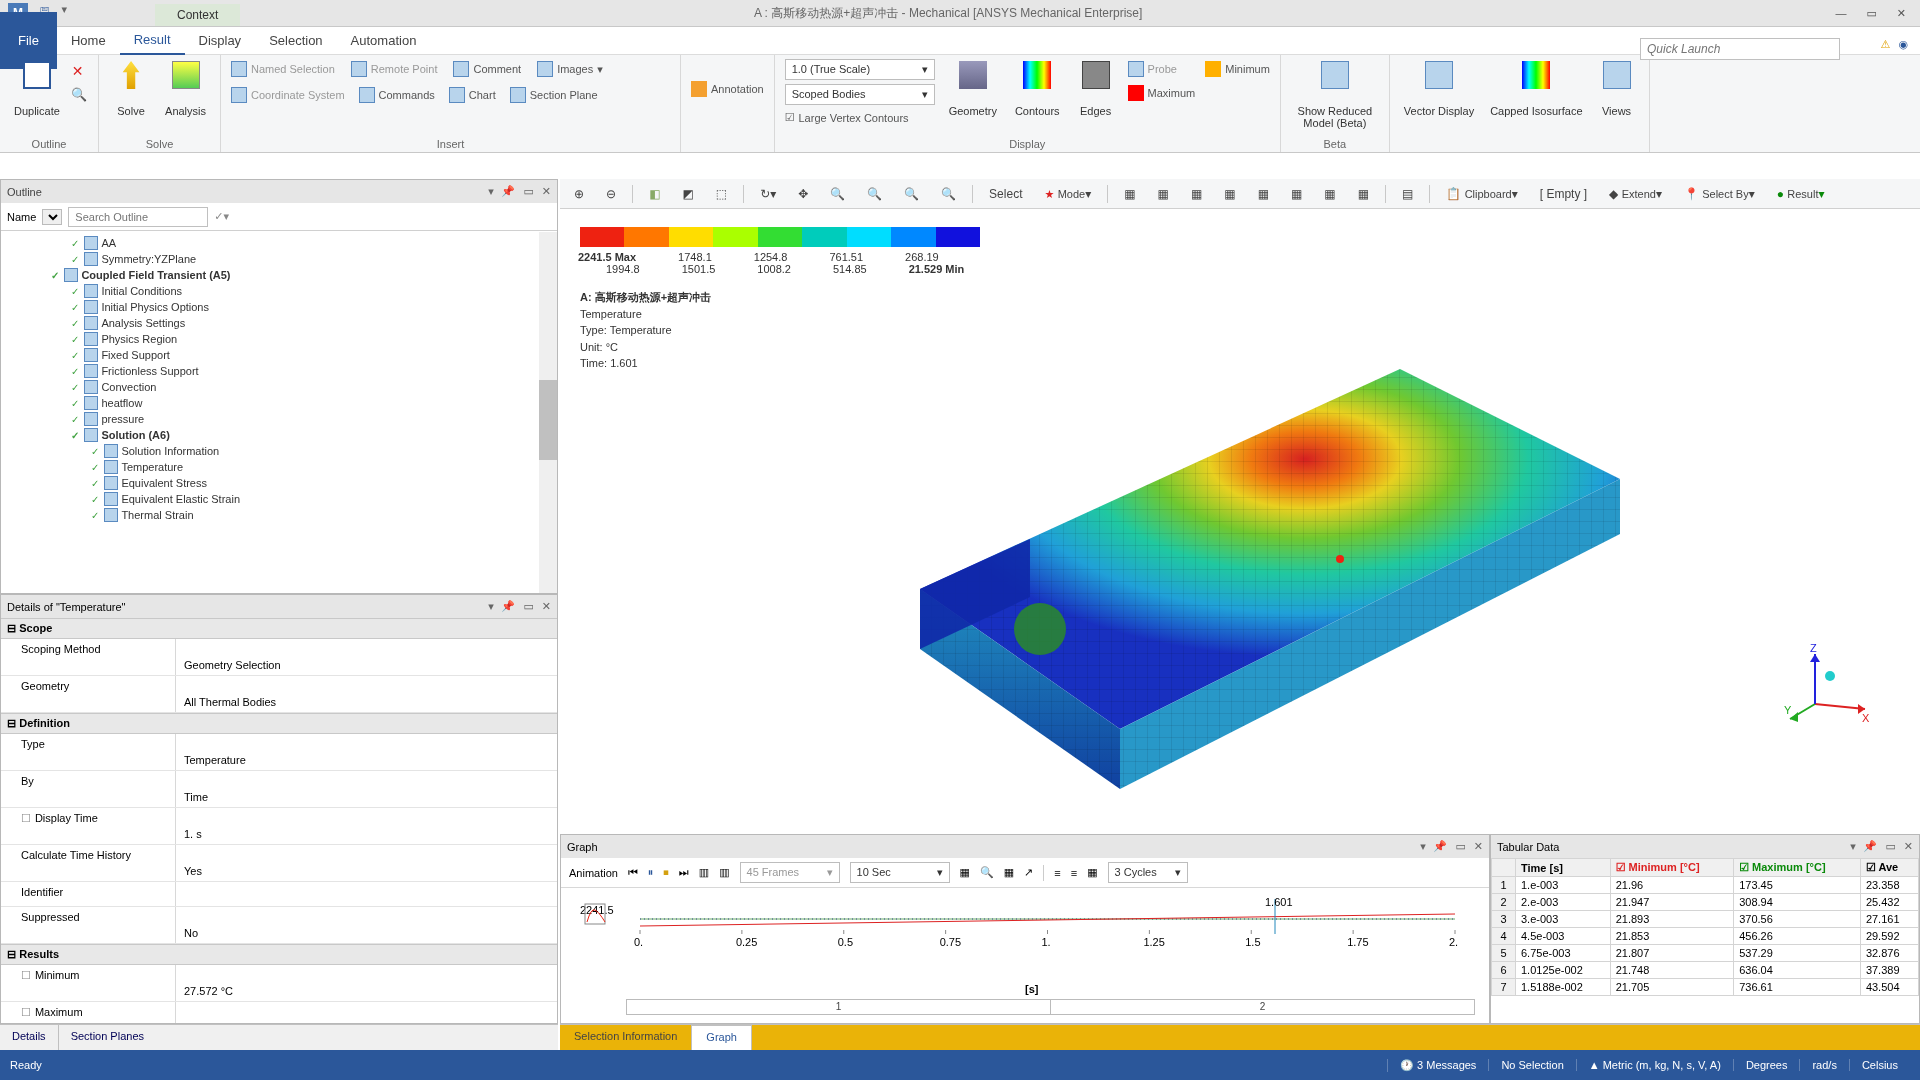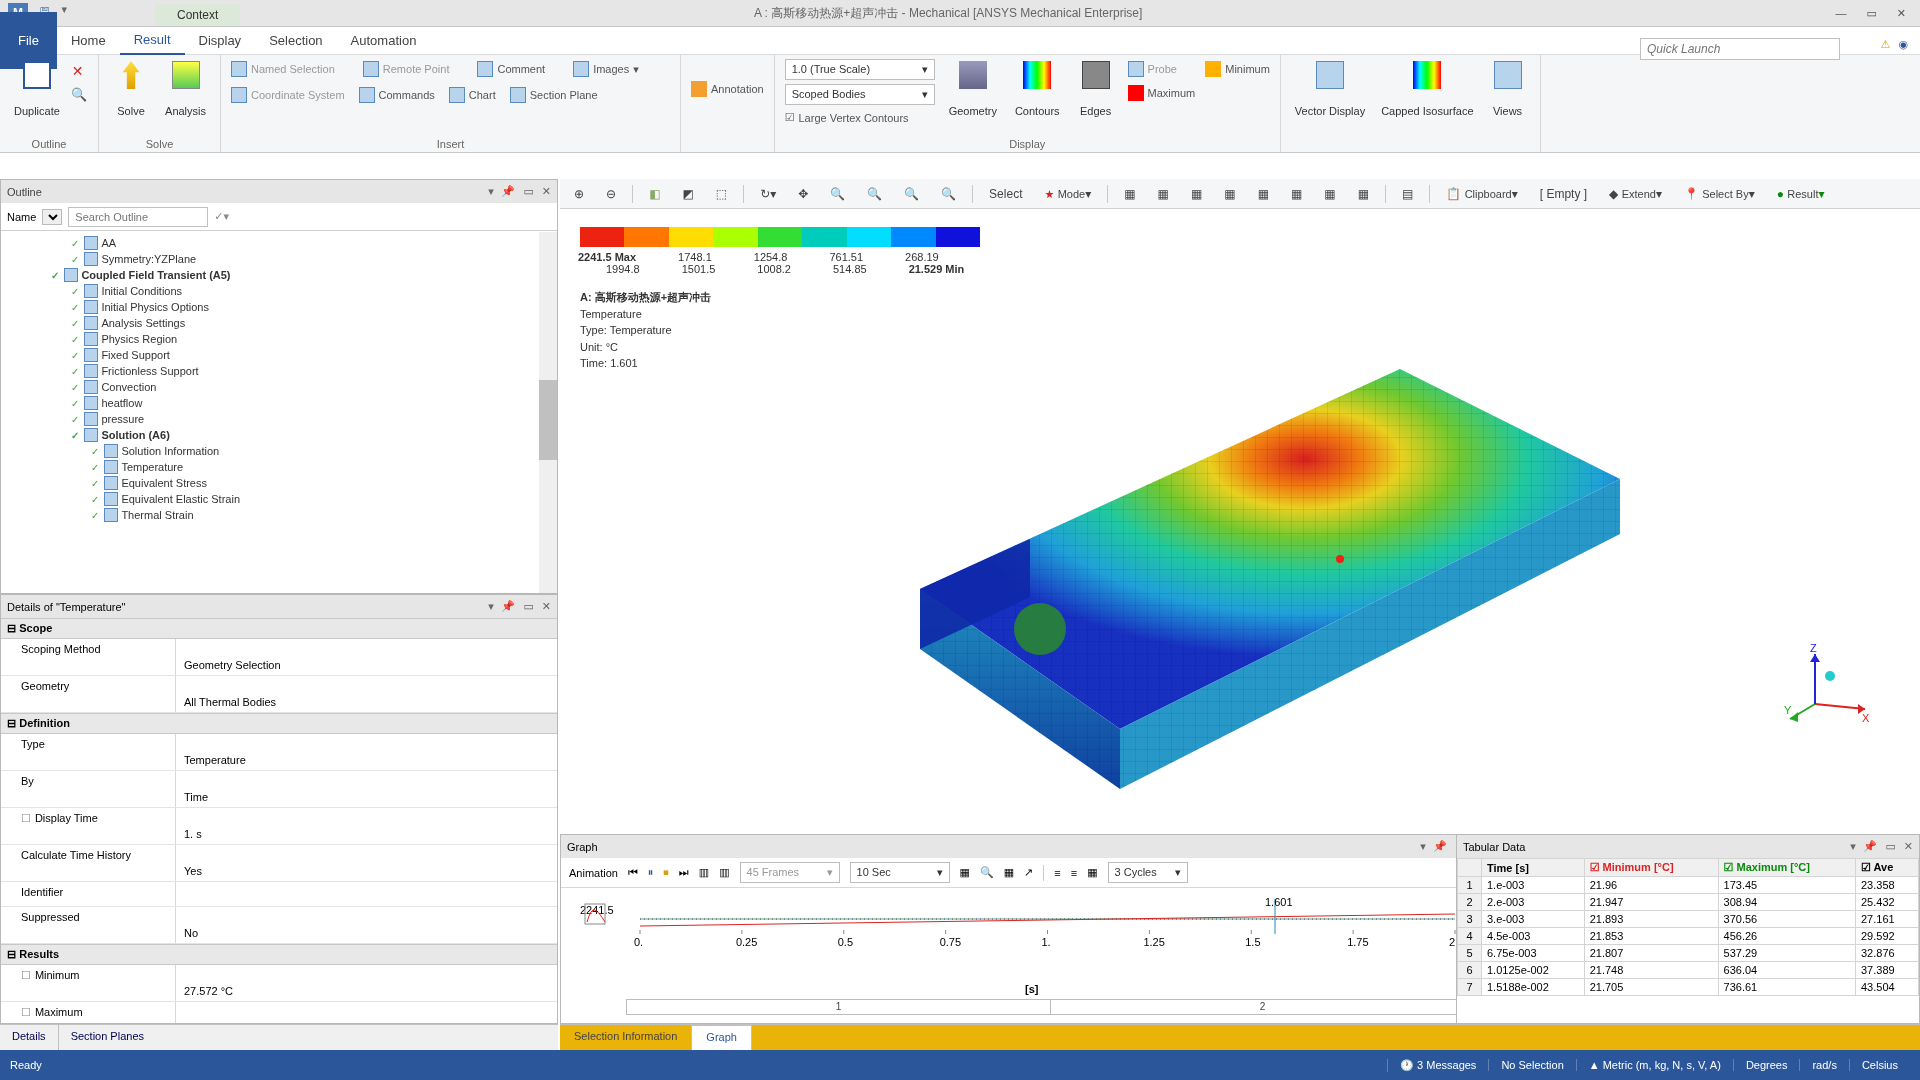--- a/index.html
+++ b/index.html
@@ -83,21 +83,21 @@
 .graph-panel { position:absolute; left:560px; top:834px; width:930px; height:190px; border:1px solid #b8b8b8; background:#fff; display:flex; flex-direction:column; }
 .graph-panel .pane-hdr { height:23px; background:#e6e6e6; display:flex; justify-content:space-between; padding:0 6px; align-items:center; font-size:12px; }
 .graph-toolbar { height:30px; border-bottom:1px solid #d8d8d8; display:flex; align-items:center; gap:10px; padding:0 8px; }
 .graph-toolbar .dd-box { min-width:100px; }
 .graph-body { flex:1; position:relative; padding:6px 14px; }
 .graph-slider { position:absolute; left:65px; right:14px; bottom:8px; height:16px; border:1px solid #bbb; display:flex; }
 .graph-slider .half { flex:1; text-align:center; font-size:10px; padding-top:1px; color:#444; border-right:1px solid #bbb; }
 .axis-label { position:absolute; left:50%; bottom:28px; font-weight:bold; }
 
 
-.tabular-panel { position:absolute; left:1456px; top:834px; right:0; height:190px; border:1px solid #b8b8b8; background:#fff; display:flex; flex-direction:column; }
+.tabular-panel { position:absolute; left:1490px; top:834px; right:0; height:190px; border:1px solid #b8b8b8; background:#fff; display:flex; flex-direction:column; }
 .tabular-panel .pane-hdr { height:23px; background:#e6e6e6; display:flex; justify-content:space-between; padding:0 6px; align-items:center; font-size:12px; }
 .tabular-panel table { border-collapse:collapse; width:100%; font-size:11px; }
 .tabular-panel th, .tabular-panel td { border:1px solid #d4d4d4; padding:2px 5px; text-align:left; white-space:nowrap; }
 .tabular-panel th { background:#f0f0f0; }
 .tabular-panel th.min { color:#d22; } .tabular-panel th.max { color:#0a8a0a; }
 .tabular-panel .rownum { background:#f0f0f0; text-align:center; width:24px; }
 
 
 .bottom-right-tabs { position:absolute; left:560px; top:1024px; right:0; height:44px; background:#eab308; display:flex; border-top:1px solid #c0c0c0; }
 .bottom-right-tabs .bt { padding:5px 14px; color:#444; }
@@ -176,21 +176,21 @@
       <div class="big-btn">
         <span class="ico ico-rect"></span>
         <span class="txt">Analysis</span>
       </div>
     </div>
     <div class="label">Solve</div>
   </div>
 
   <div class="group" style="flex:0 0 460px">
     <div class="row" style="flex-direction:column;gap:6px">
-      <div style="display:flex;gap:28px">
+      <div style="display:flex;gap:16px">
         <span class="sm-btn iso-label">
             <span class="ico ico-simple"></span>
             <span>Named Selection</span>
           </span>
         <span class="sm-btn iso-label">
             <span class="ico ico-simple"></span>
             <span>Remote Point</span>
           </span>
         <span class="sm-btn">
             <span class="ico ico-simple"></span>
@@ -269,20 +269,27 @@
       <div style="display:flex;flex-direction:column;gap:4px">
         <span class="sm-btn">
             <span class="ico" style="background:#ffb000"></span>
             <span>Minimum</span>
           </span>
       </div>
     </div>
     <div class="label">Display</div>
   </div>
 
+  <div class="group">
+    <div class="big-btn iso-label">
+        <span class="ico ico-simple"></span>
+        <span class="txt" style="width:80px">Show Reduced Model (Beta)</span>
+      </div>
+    <div class="label">Beta</div>
+  </div>
 
   <div class="group">
     <div class="row">
       <div class="big-btn">
           <span class="ico ico-simple"></span>
           <span class="txt">Vector Display</span>
         </div>
       <div class="big-btn">
           <span class="ico ico-contour"></span>
           <span class="txt">Capped Isosurface</span>

